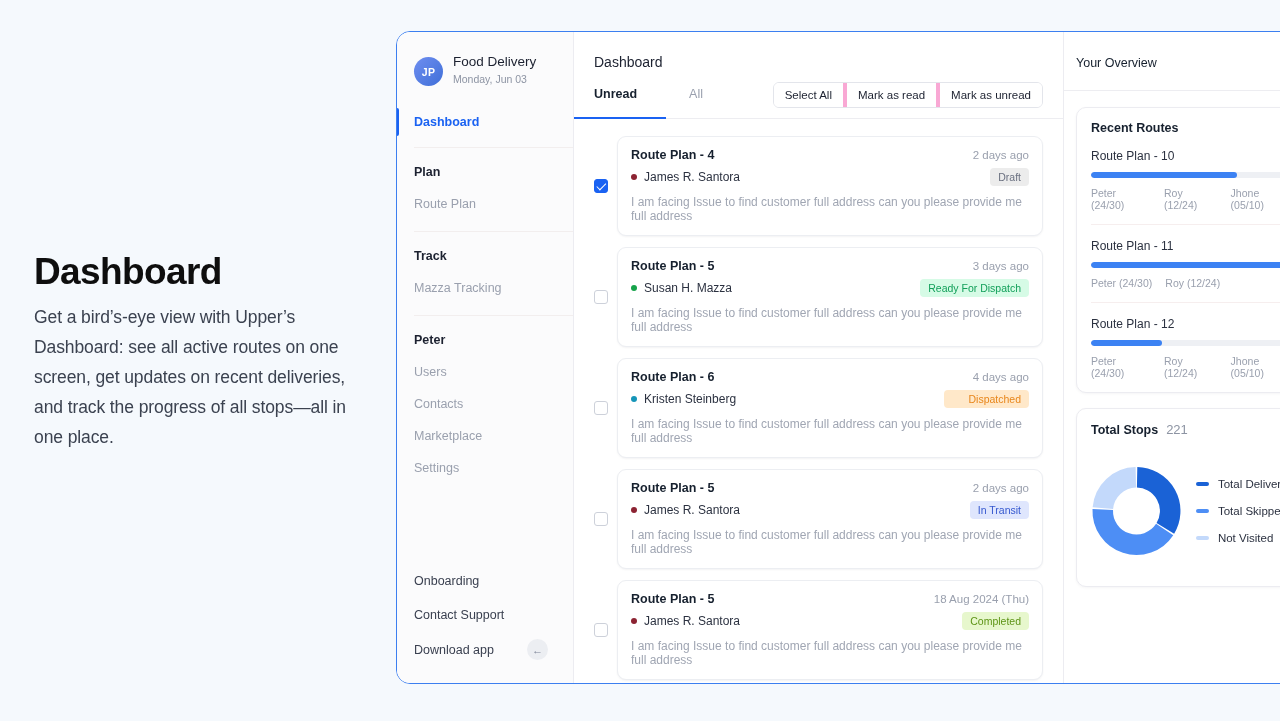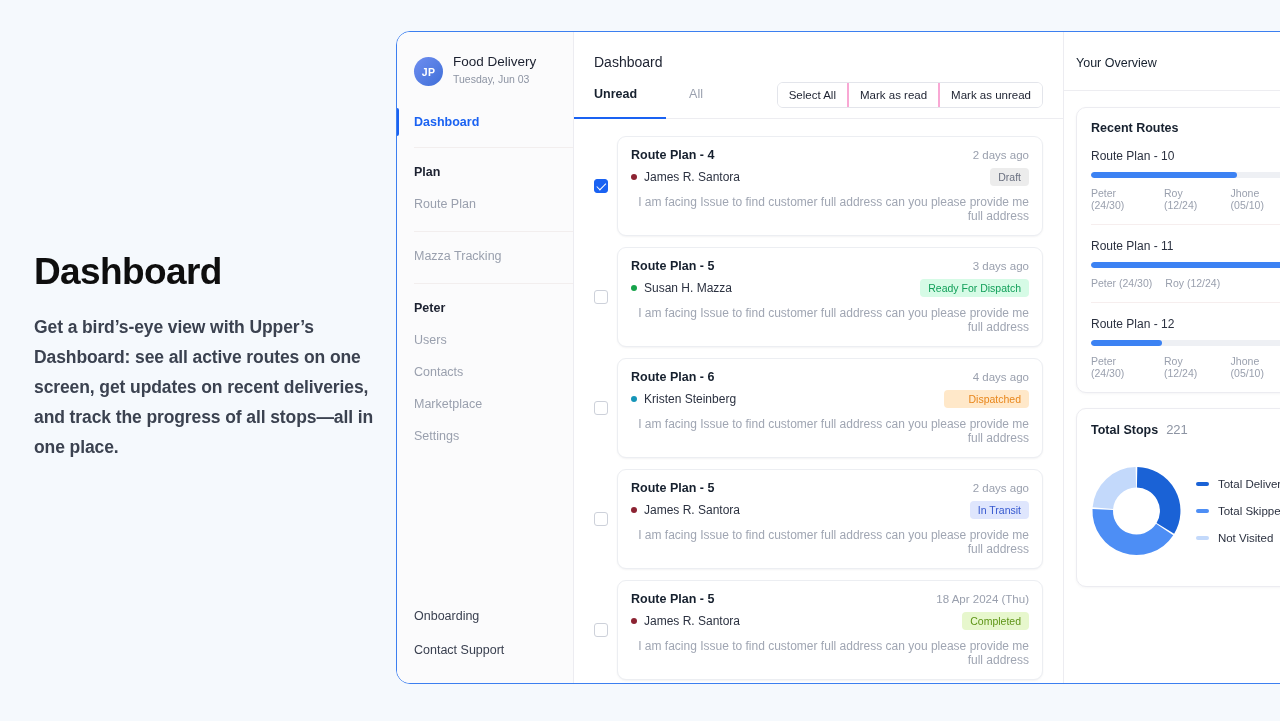--- a/index.html
+++ b/index.html
@@ -11,22 +11,22 @@
   }
   #root { position: relative; width: 1280px; height: 721px; }
 
   
   .promo { position: absolute; left: 34px; top: 252px; width: 340px; }
   .promo-title {
     font-size: 37px; font-weight: 700; color: #0e0e0e;
     letter-spacing: -0.6px; line-height: 1.1;
   }
   .promo-body {
-    margin-top: 19px; font-size: 17.5px; line-height: 30px;
-    color: #3b4250; letter-spacing: -0.1px; font-weight: bold;
+    margin-top: 9px; font-size: 17.5px; line-height: 30px;
+    color: #3b4250; letter-spacing: -0.1px;
   }
 
   
   .window {
     position: absolute; left: 396px; top: 31px;
     width: 900px; height: 653px;
     background: #ffffff;
     border: 1.6px solid #3c7ff0;
     border-radius: 14px;
     overflow: hidden;
@@ -104,39 +104,39 @@
   .tabbar-rule {
     position: absolute; left: -20px; right: -20px; bottom: -1px;
     height: 1px; background: #ededf1;
   }
   .seg {
     display: flex; margin-left: auto; border: 1px solid #e3e5eb;
     border-radius: 6px; overflow: hidden; background: #fff;
   }
   .seg button {
     font-family: inherit; font-size: 11.5px; color: #1c2130;
-    background: #fff; border: none; border-right: 2px solid #f9a8d4;
+    background: #fff; border: none; border-right: 4px solid #f9a8d4;
     padding: 6px 11px; cursor: pointer; white-space: nowrap;
   }
   .seg button:last-child { border-right: none; }
 
   .list { flex: 1 1 auto; padding: 18px 20px 0 20px; overflow: hidden; }
   .row { display: flex; align-items: center; gap: 9px; margin-bottom: 11px; }
   .cbox {
     width: 14px; height: 14px; flex: 0 0 14px; border-radius: 3px;
     border: 1.3px solid #cdd1da; background: #fff; cursor: pointer;
     display: flex; align-items: center; justify-content: center;
   }
   .cbox.checked { background: #1a62f2; border-color: #1a62f2; }
   .cbox.checked::after {
     content: ""; width: 4px; height: 7.5px; margin-top: -2px;
     border: solid #fff; border-width: 0 1.8px 1.8px 0; transform: rotate(45deg);
   }
 
-  .card-stack { position: relative; flex: 1 1 auto; min-width: 0; text-align: right; }
+  .card-stack { position: relative; flex: 1 1 auto; min-width: 0; }
   .card-shadow {
     position: absolute; left: 14px; right: 14px; top: 12px; height: 36px;
     background: #fff; border: 1px solid #eceef2; border-radius: 9px;
   }
   .card-shadow.s2 { left: 8px; right: 8px; top: 8px; }
   .card {
     position: relative; background: #fff; border: 1px solid #eceef2;
     border-radius: 9px; padding: 11px 13px 12px 13px;
     box-shadow: 0 1px 2px rgba(20,25,45,.05);
   }
@@ -198,57 +198,62 @@
     <div class="promo-body">Get a bird’s-eye view with Upper’s Dashboard: see all active routes on one screen, get updates on recent deliveries, and track the progress of all stops—all in one place.</div>
   </div>
 
   <div class="window">
 
     <div class="sidebar">
       <div class="brand">
         <div class="avatar">JP</div>
         <div class="brand-txt">
           <div class="brand-name">Food Delivery</div>
-          <div class="brand-date">Tuesday, Jun 03</div>
+          <div class="brand-date">Monday, Jun 03</div>
         </div>
       </div>
 
       <div class="nav">
         <div class="nav-active-wrap">
           <div class="nav-active-bar"></div>
           <div class="nav-item active">Dashboard</div>
         </div>
         <div class="nav-sep"></div>
 
         <div class="nav-block">
           <div class="nav-group-label">Plan</div>
           <div class="nav-item">Route Plan</div>
         </div>
         <div class="nav-sep"></div>
 
         <div class="nav-block">
+          <div class="nav-group-label">Track</div>
           <div class="nav-item">Mazza Tracking</div>
         </div>
         <div class="nav-sep"></div>
 
         <div class="nav-block">
           <div class="nav-group-label">Peter</div>
           <div class="nav-item">Users</div>
           <div class="nav-item">Contacts</div>
           <div class="nav-item">Marketplace</div>
           <div class="nav-item">Settings</div>
         </div>
       </div>
 
       <div class="sidebar-footer">
         <div class="footer-item">
           <span>Onboarding</span>
         </div>
         <div class="footer-item">
           <span>Contact Support</span>
+        </div>
+        <div class="footer-item">
+          <span>Download app</span>
+          <span class="collapse-btn">←</span>
         </div>
       </div>
     </div>
 
     <div class="center">
       <div class="center-head">
         <div class="page-title">Dashboard</div>
         <div class="tabbar">
           <div class="tab active">Unread</div>
           <div class="tab">All</div>
@@ -340,21 +345,21 @@
             </div>
           </div>
           <div class="row">
             <div class="cbox"></div>
             <div class="card-stack">
               <div class="card-shadow"></div>
               <div class="card-shadow s2"></div>
               <div class="card">
                 <div class="card-top">
                   <div class="card-title">Route Plan - 5</div>
-                  <div class="card-time">18 Apr 2024 (Thu)</div>
+                  <div class="card-time">18 Aug 2024 (Thu)</div>
                 </div>
                 <div class="card-mid">
                   <span class="dot" style="background: rgb(140, 35, 50);"></span>
                   <span class="card-person">James R. Santora</span>
                   <span class="badge" style="background: rgb(231, 247, 205); color: rgb(93, 148, 22);">Completed</span>
                 </div>
                 <div class="card-msg">I am facing Issue to find customer full address can you please provide me full address</div>
               </div>
             </div>
           </div>

